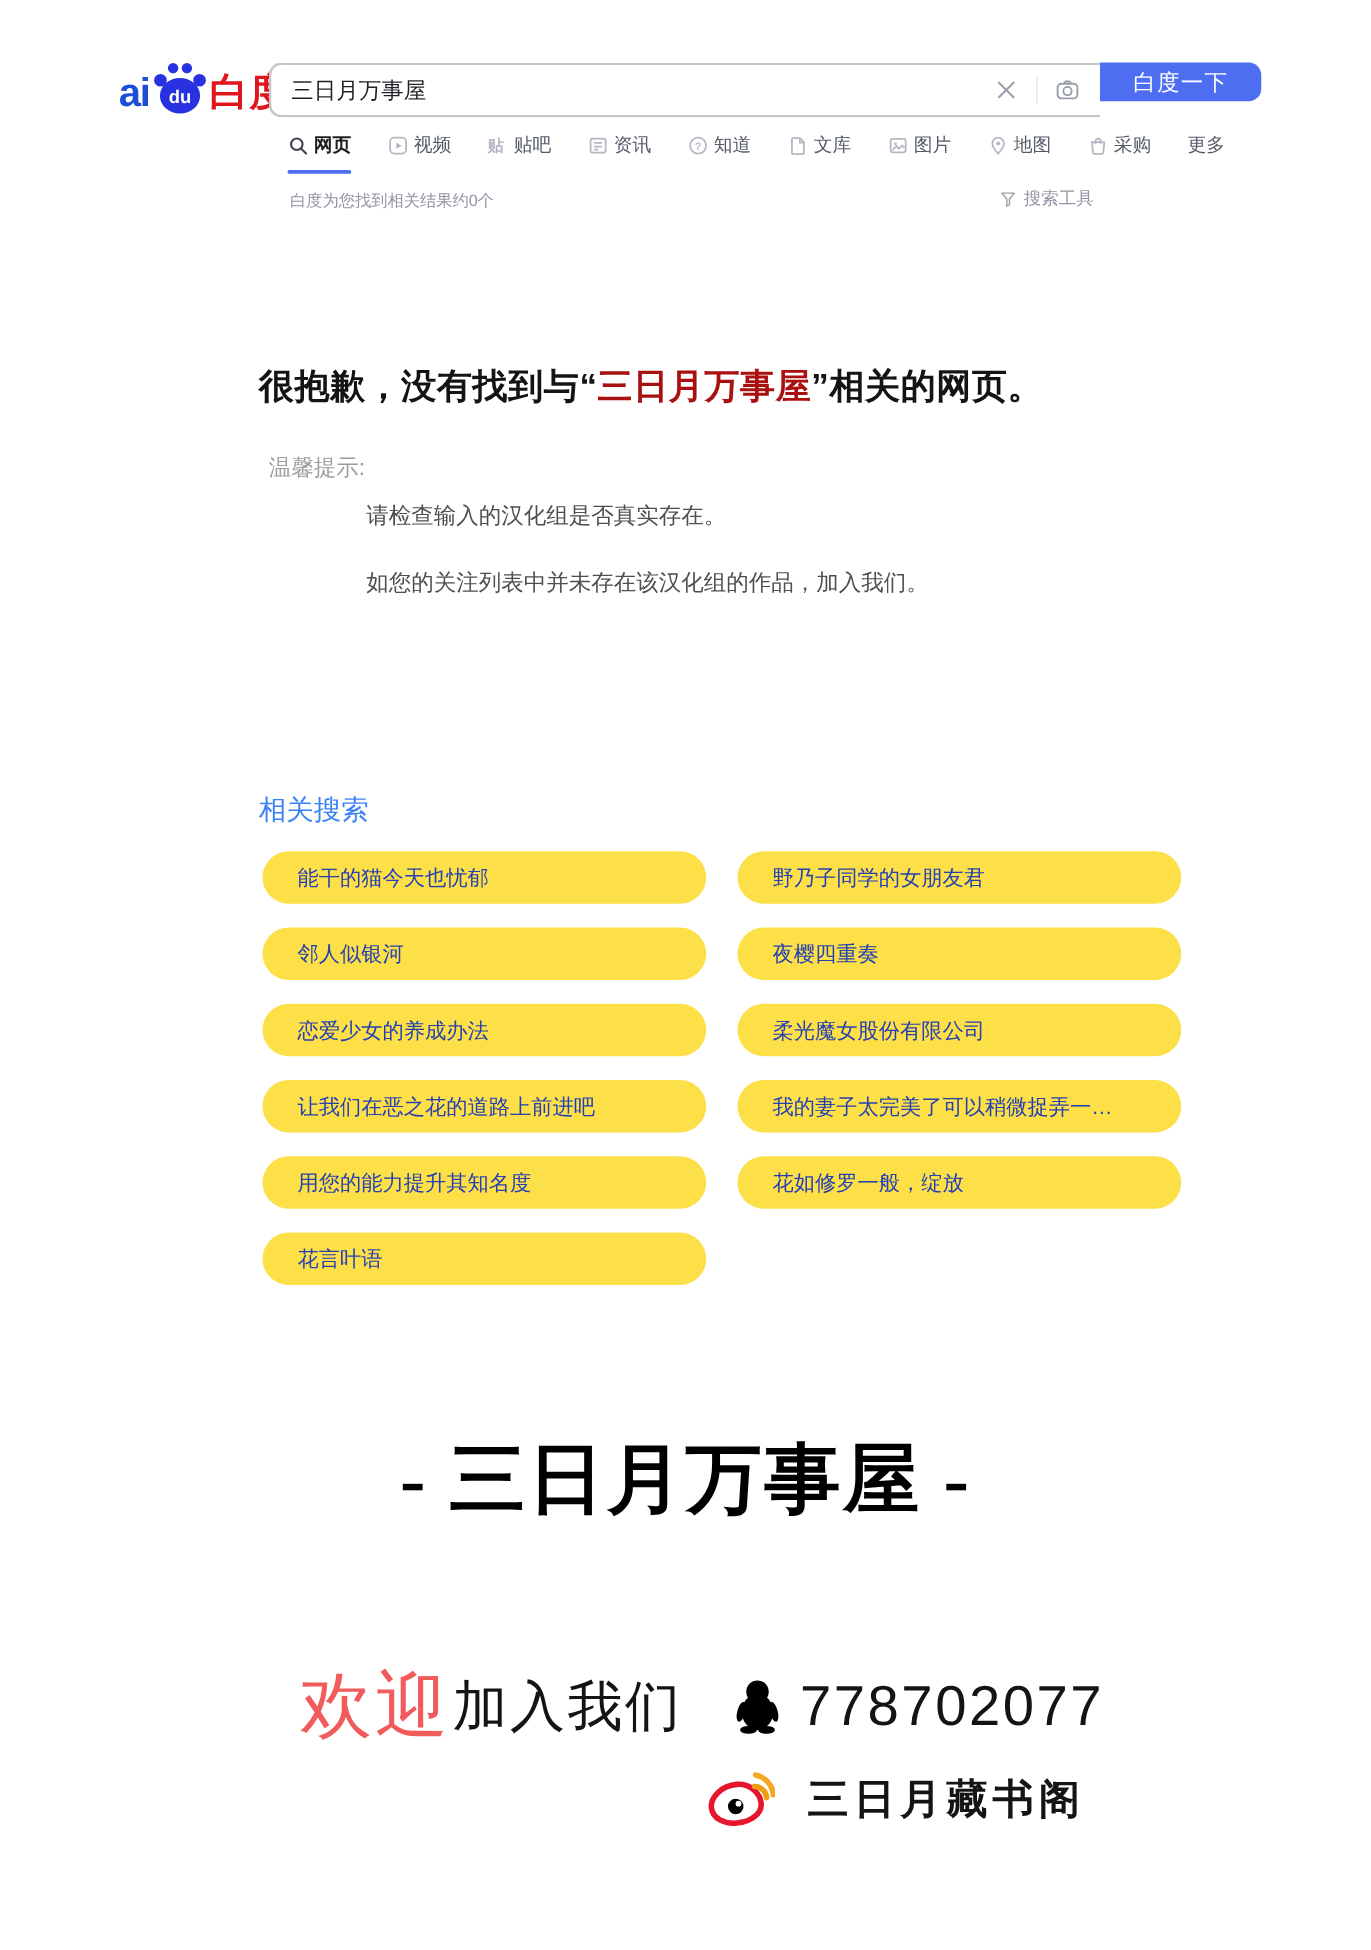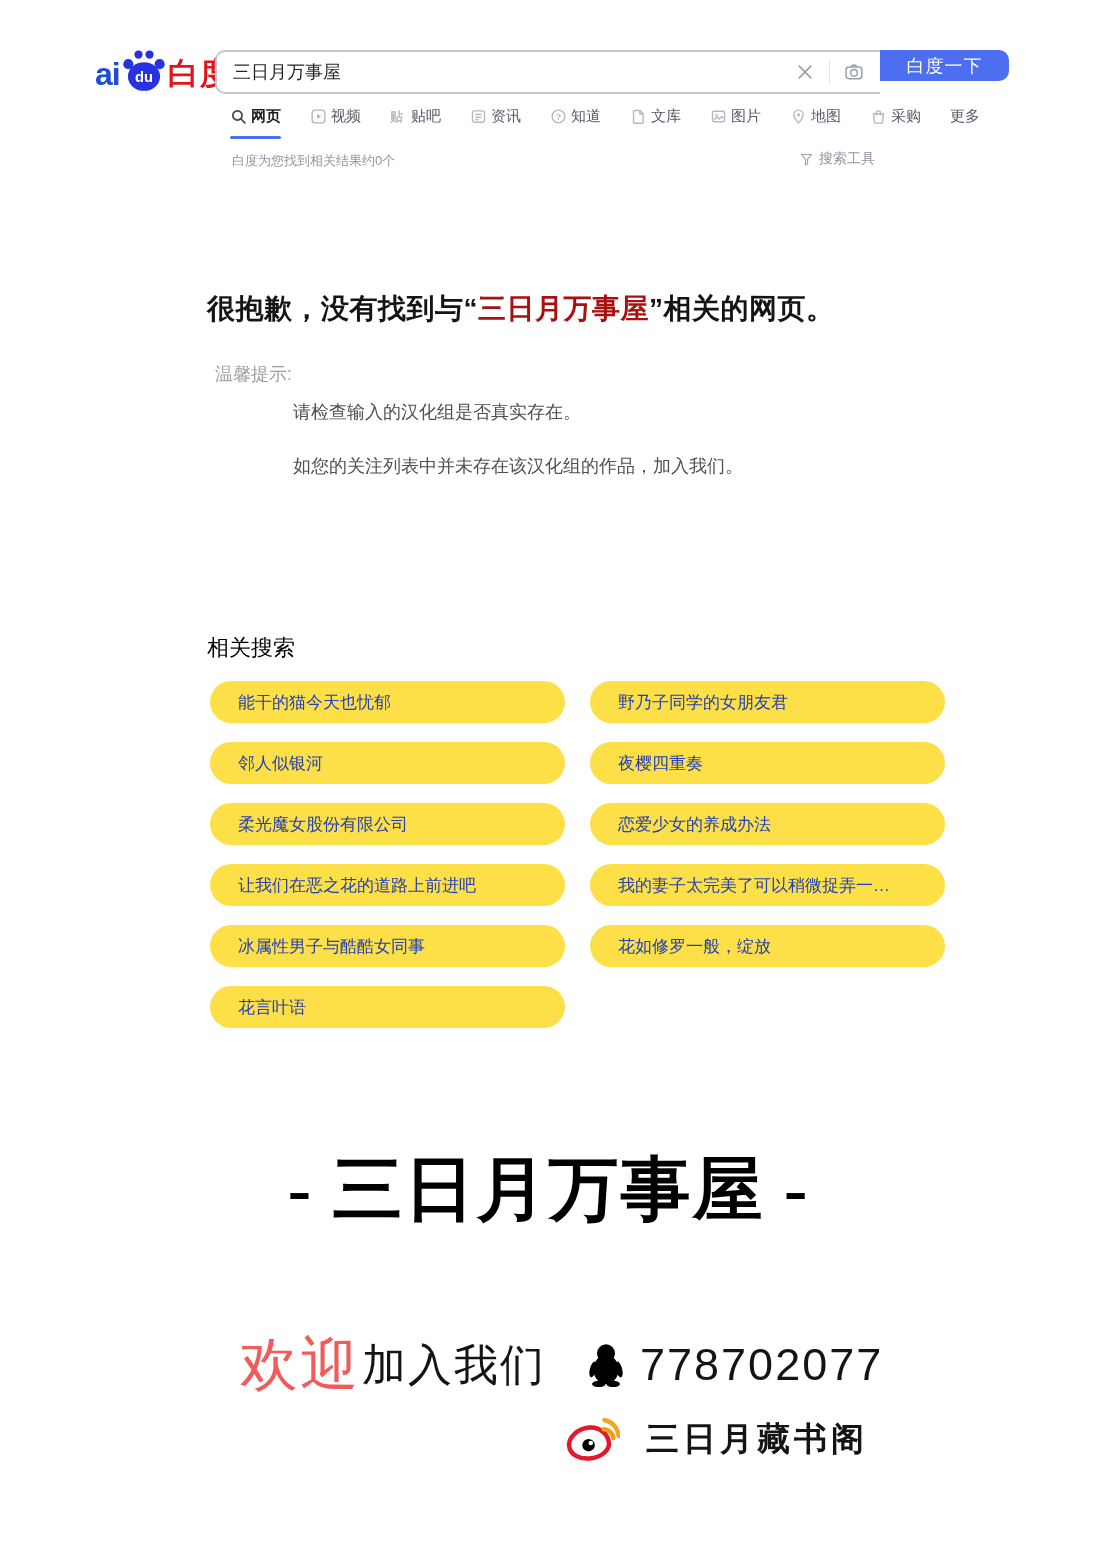--- a/index.html
+++ b/index.html
@@ -40,28 +40,28 @@
   .search-tools .ficon{width:15px;height:15px;color:#9ba0ac;}
 
   
   .sorry{position:absolute;left:207px;top:290px;font-size:28px;font-weight:700;color:#141414;letter-spacing:0.5px;}
   .sorry .q{color:#a91010;}
   .tips-title{position:absolute;left:215px;top:362px;font-size:18px;color:#9d9d9d;}
   .tips{position:absolute;left:293px;top:400px;font-size:18px;color:#4f4f4f;}
   .tips div{margin-bottom:30px;}
 
   
-  .related-title{position:absolute;left:207px;top:633px;font-size:22px;font-weight:500;color:#000000;}
+  .related-title{position:absolute;left:207px;top:633px;font-size:22px;font-weight:500;color:#3b82f6;}
   .pill-grid{position:absolute;left:210px;top:681px;display:grid;grid-template-columns:355px 355px;column-gap:25px;row-gap:19px;}
   .pill{height:42px;box-sizing:border-box;background:#fde047;border-radius:21px;display:flex;align-items:center;
     padding:0 28px;font-size:17px;color:#2440b3;text-decoration:none;white-space:nowrap;overflow:hidden;cursor:pointer;}
 
   
   .banner{position:absolute;left:0;top:1143px;width:1097px;text-align:center;
-    font-family:"Liberation Serif","DejaVu Serif",serif;font-weight:700;font-size:70px;color:#000;letter-spacing:2px;}
+    font-family:"Liberation Serif","DejaVu Serif",serif;font-weight:700;font-size:61px;color:#000;letter-spacing:2px;}
   .welcome{position:absolute;left:240px;top:1326px;display:flex;align-items:center;}
   .welcome .hl{font-size:58px;color:#f15b5b;font-weight:500;letter-spacing:2px;}
   .welcome .rest{font-size:44px;color:#141414;letter-spacing:2px;margin-left:2px;}
   .qq-icon{width:36px;height:46px;margin-left:42px;margin-right:16px;}
   .qq-number{font-size:45px;color:#141414;letter-spacing:2px;}
   .weibo{position:absolute;left:566px;top:1416px;display:flex;align-items:center;}
   .weibo-icon{width:54px;height:46px;}
   .weibo-name{font-size:33px;font-weight:700;color:#141414;letter-spacing:4px;margin-left:26px;}
 </style>
 </head>
@@ -205,25 +205,25 @@
     <div>请检查输入的汉化组是否真实存在。</div>
     <div>如您的关注列表中并未存在该汉化组的作品，加入我们。</div>
   </div>
 
   <div class="related-title">相关搜索</div>
   <div class="pill-grid">
     <a class="pill">能干的猫今天也忧郁</a>
     <a class="pill">野乃子同学的女朋友君</a>
     <a class="pill">邻人似银河</a>
     <a class="pill">夜樱四重奏</a>
+    <a class="pill">恋爱少女的养成办法</a>
     <a class="pill">柔光魔女股份有限公司</a>
-    <a class="pill">恋爱少女的养成办法</a>
     <a class="pill">让我们在恶之花的道路上前进吧</a>
     <a class="pill">我的妻子太完美了可以稍微捉弄一…</a>
-    <a class="pill">冰属性男子与酷酷女同事</a>
+    <a class="pill">用您的能力提升其知名度</a>
     <a class="pill">花如修罗一般，绽放</a>
     <a class="pill">花言叶语</a>
   </div>
 
   <div class="banner">- 三日月万事屋 -</div>
 
   <div class="welcome">
     <span class="hl">欢迎</span>
     <span class="rest">加入我们</span>
     <svg class="qq-icon" viewBox="0 0 40 50">

